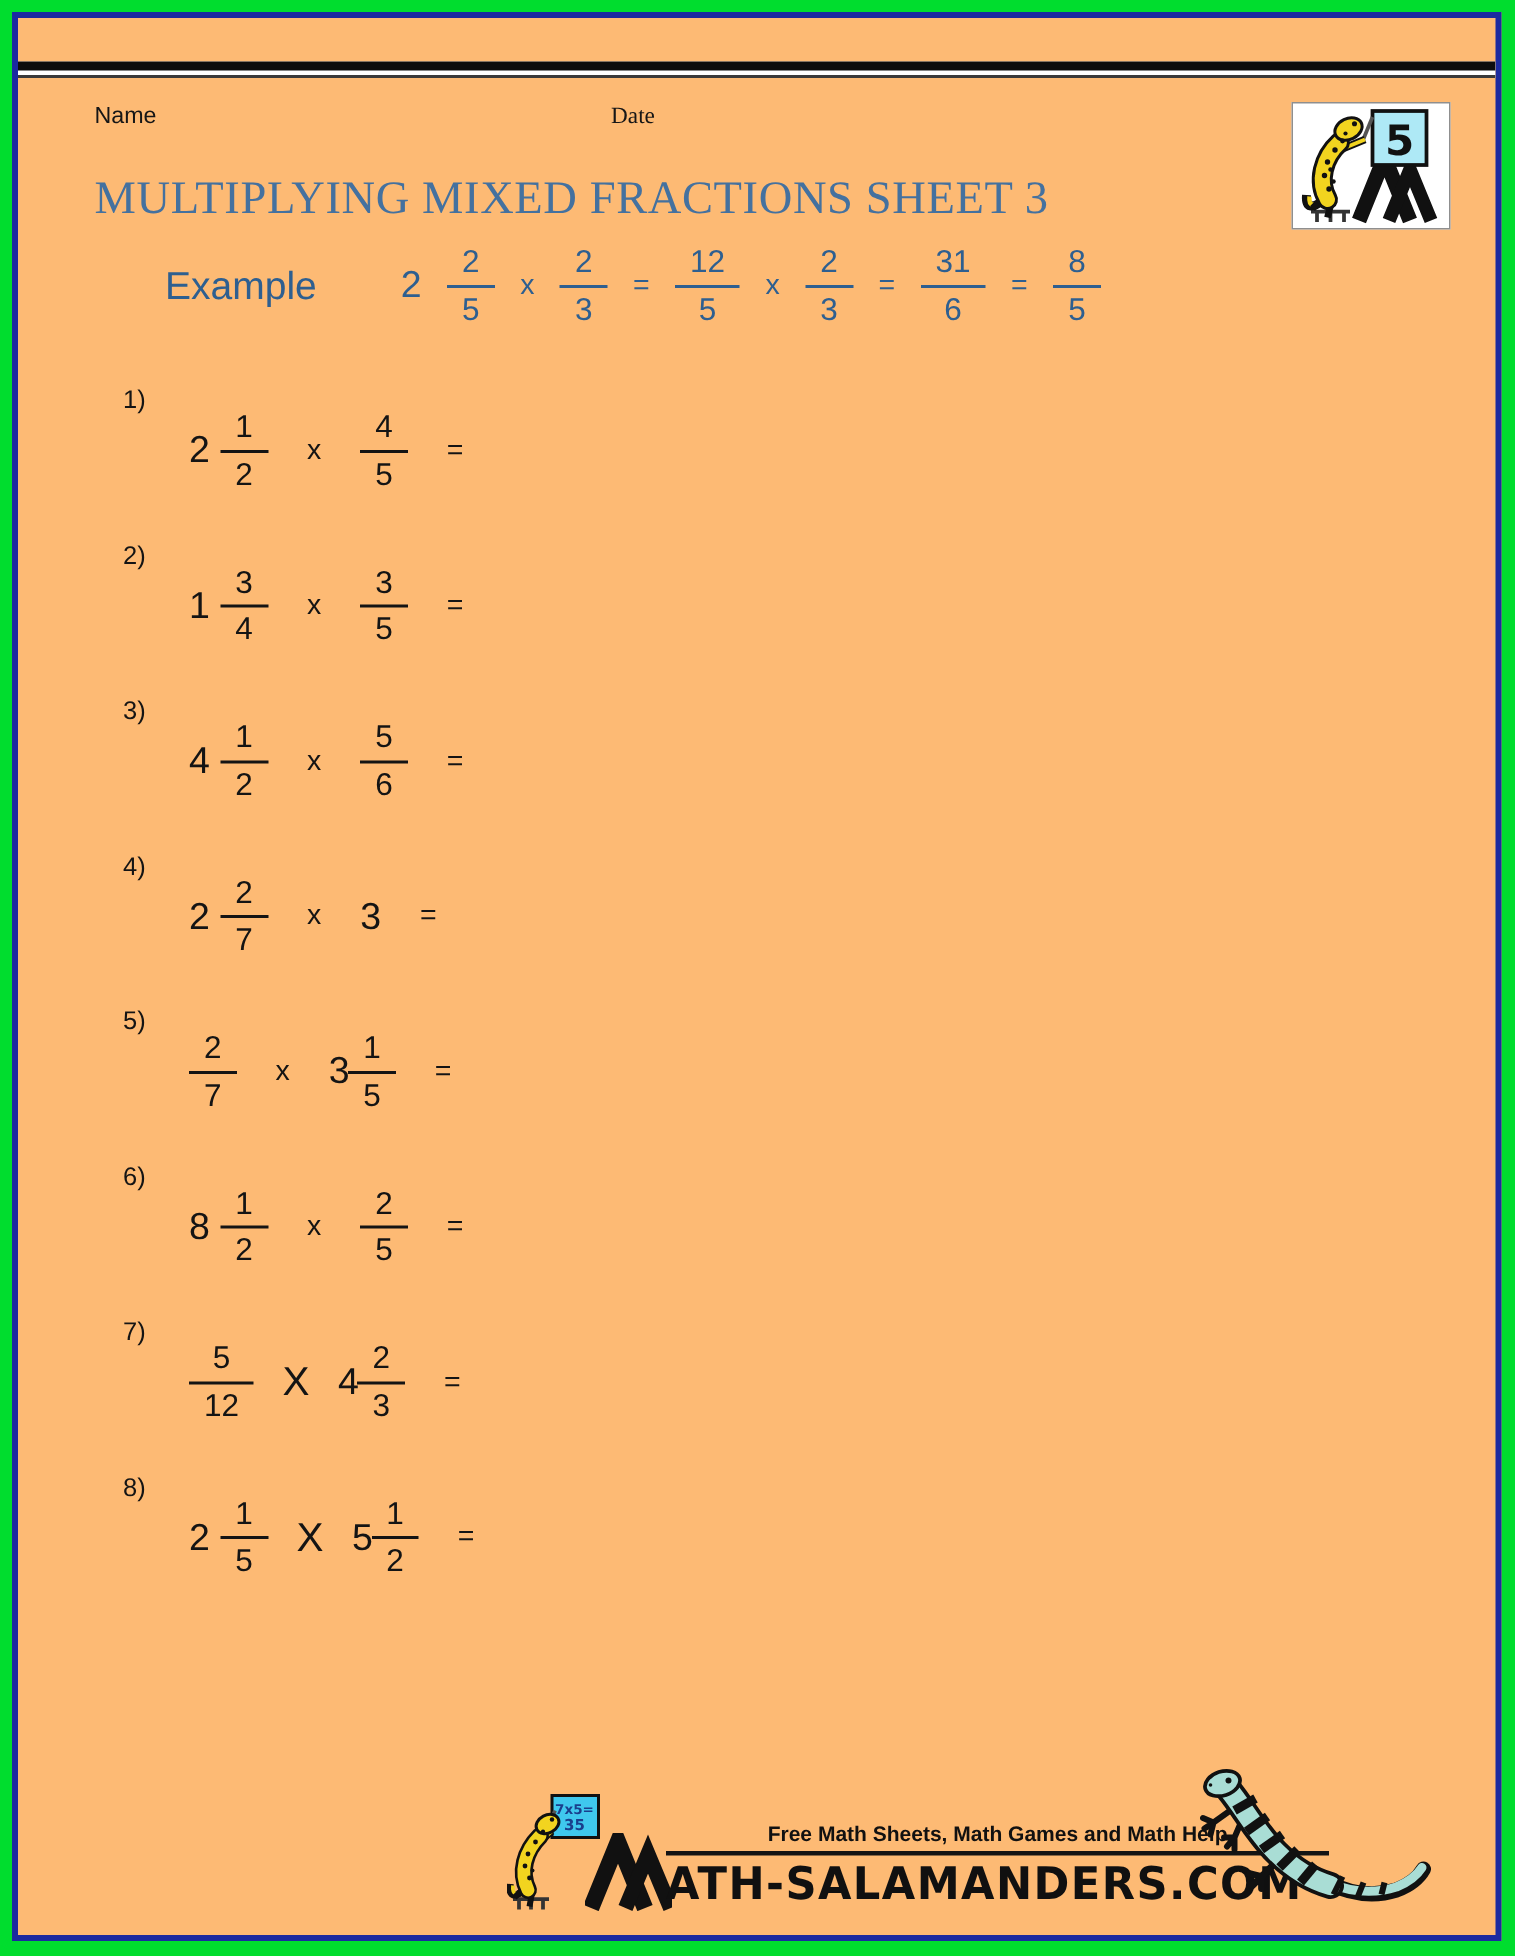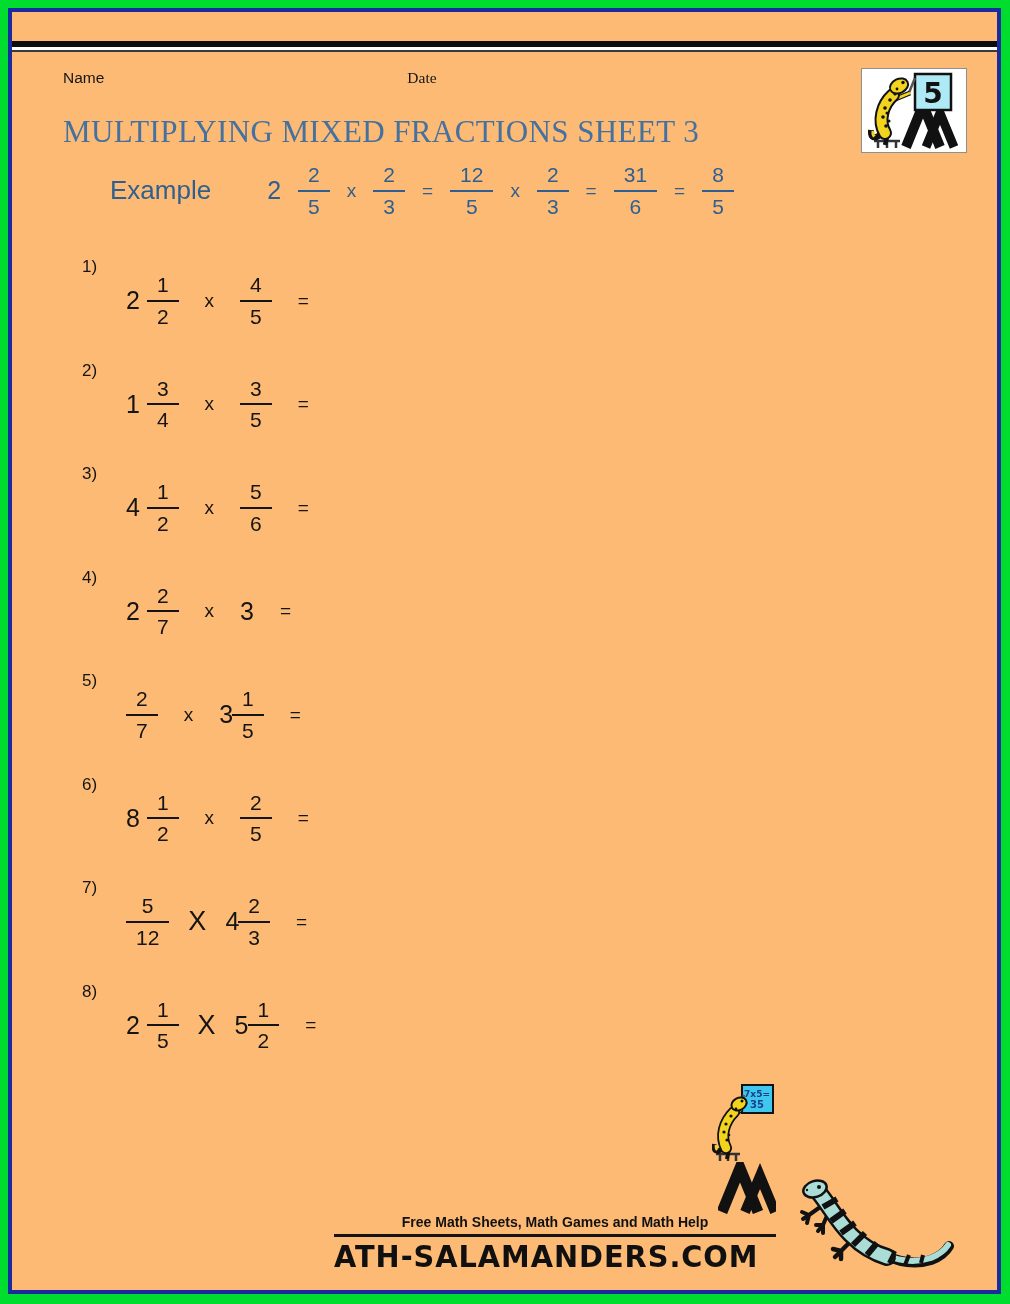--- a/index.html
+++ b/index.html
@@ -36,21 +36,21 @@
   .mixed.tight .whole{margin-right:-1px;}
   
   .problems{margin-top:31px;}
   .prob-row{display:flex;align-items:center;height:103.5px;padding-left:70px;}
   .prob-num{font-size:17px;width:30px;align-self:flex-start;margin-top:8px;color:#141414;}
   .prob-row .tokens{margin-left:14px;gap:26px;color:#141414;}
   
   .logo-box{position:absolute;top:56px;right:30px;width:104px;height:83px;
             border:1.5px solid #8f8f8f;background:#fff;}
   
-  .footer-logo{position:absolute;left:326px;bottom:16px;display:flex;align-items:flex-end;flex-direction:column;}
+  .footer-logo{position:absolute;left:326px;bottom:16px;display:flex;align-items:flex-end;}
   .m-foot{margin-left:-12px;}
   .footer-right{display:flex;flex-direction:column;margin-left:-4px;}
   .tagline{font-size:14px;font-weight:bold;text-align:center;padding:0 6px 4px;color:#111;}
   .tag-rule{height:3.5px;background:#141414;}
   .site-name{font-size:30px;font-weight:bold;letter-spacing:1px;color:#101010;
              font-family:"DejaVu Sans",sans-serif;transform:scaleX(.96);
              transform-origin:left;padding-top:2px;white-space:nowrap;}
   .lizard{position:absolute;right:43px;bottom:13px;}
 </style>
 </head>

